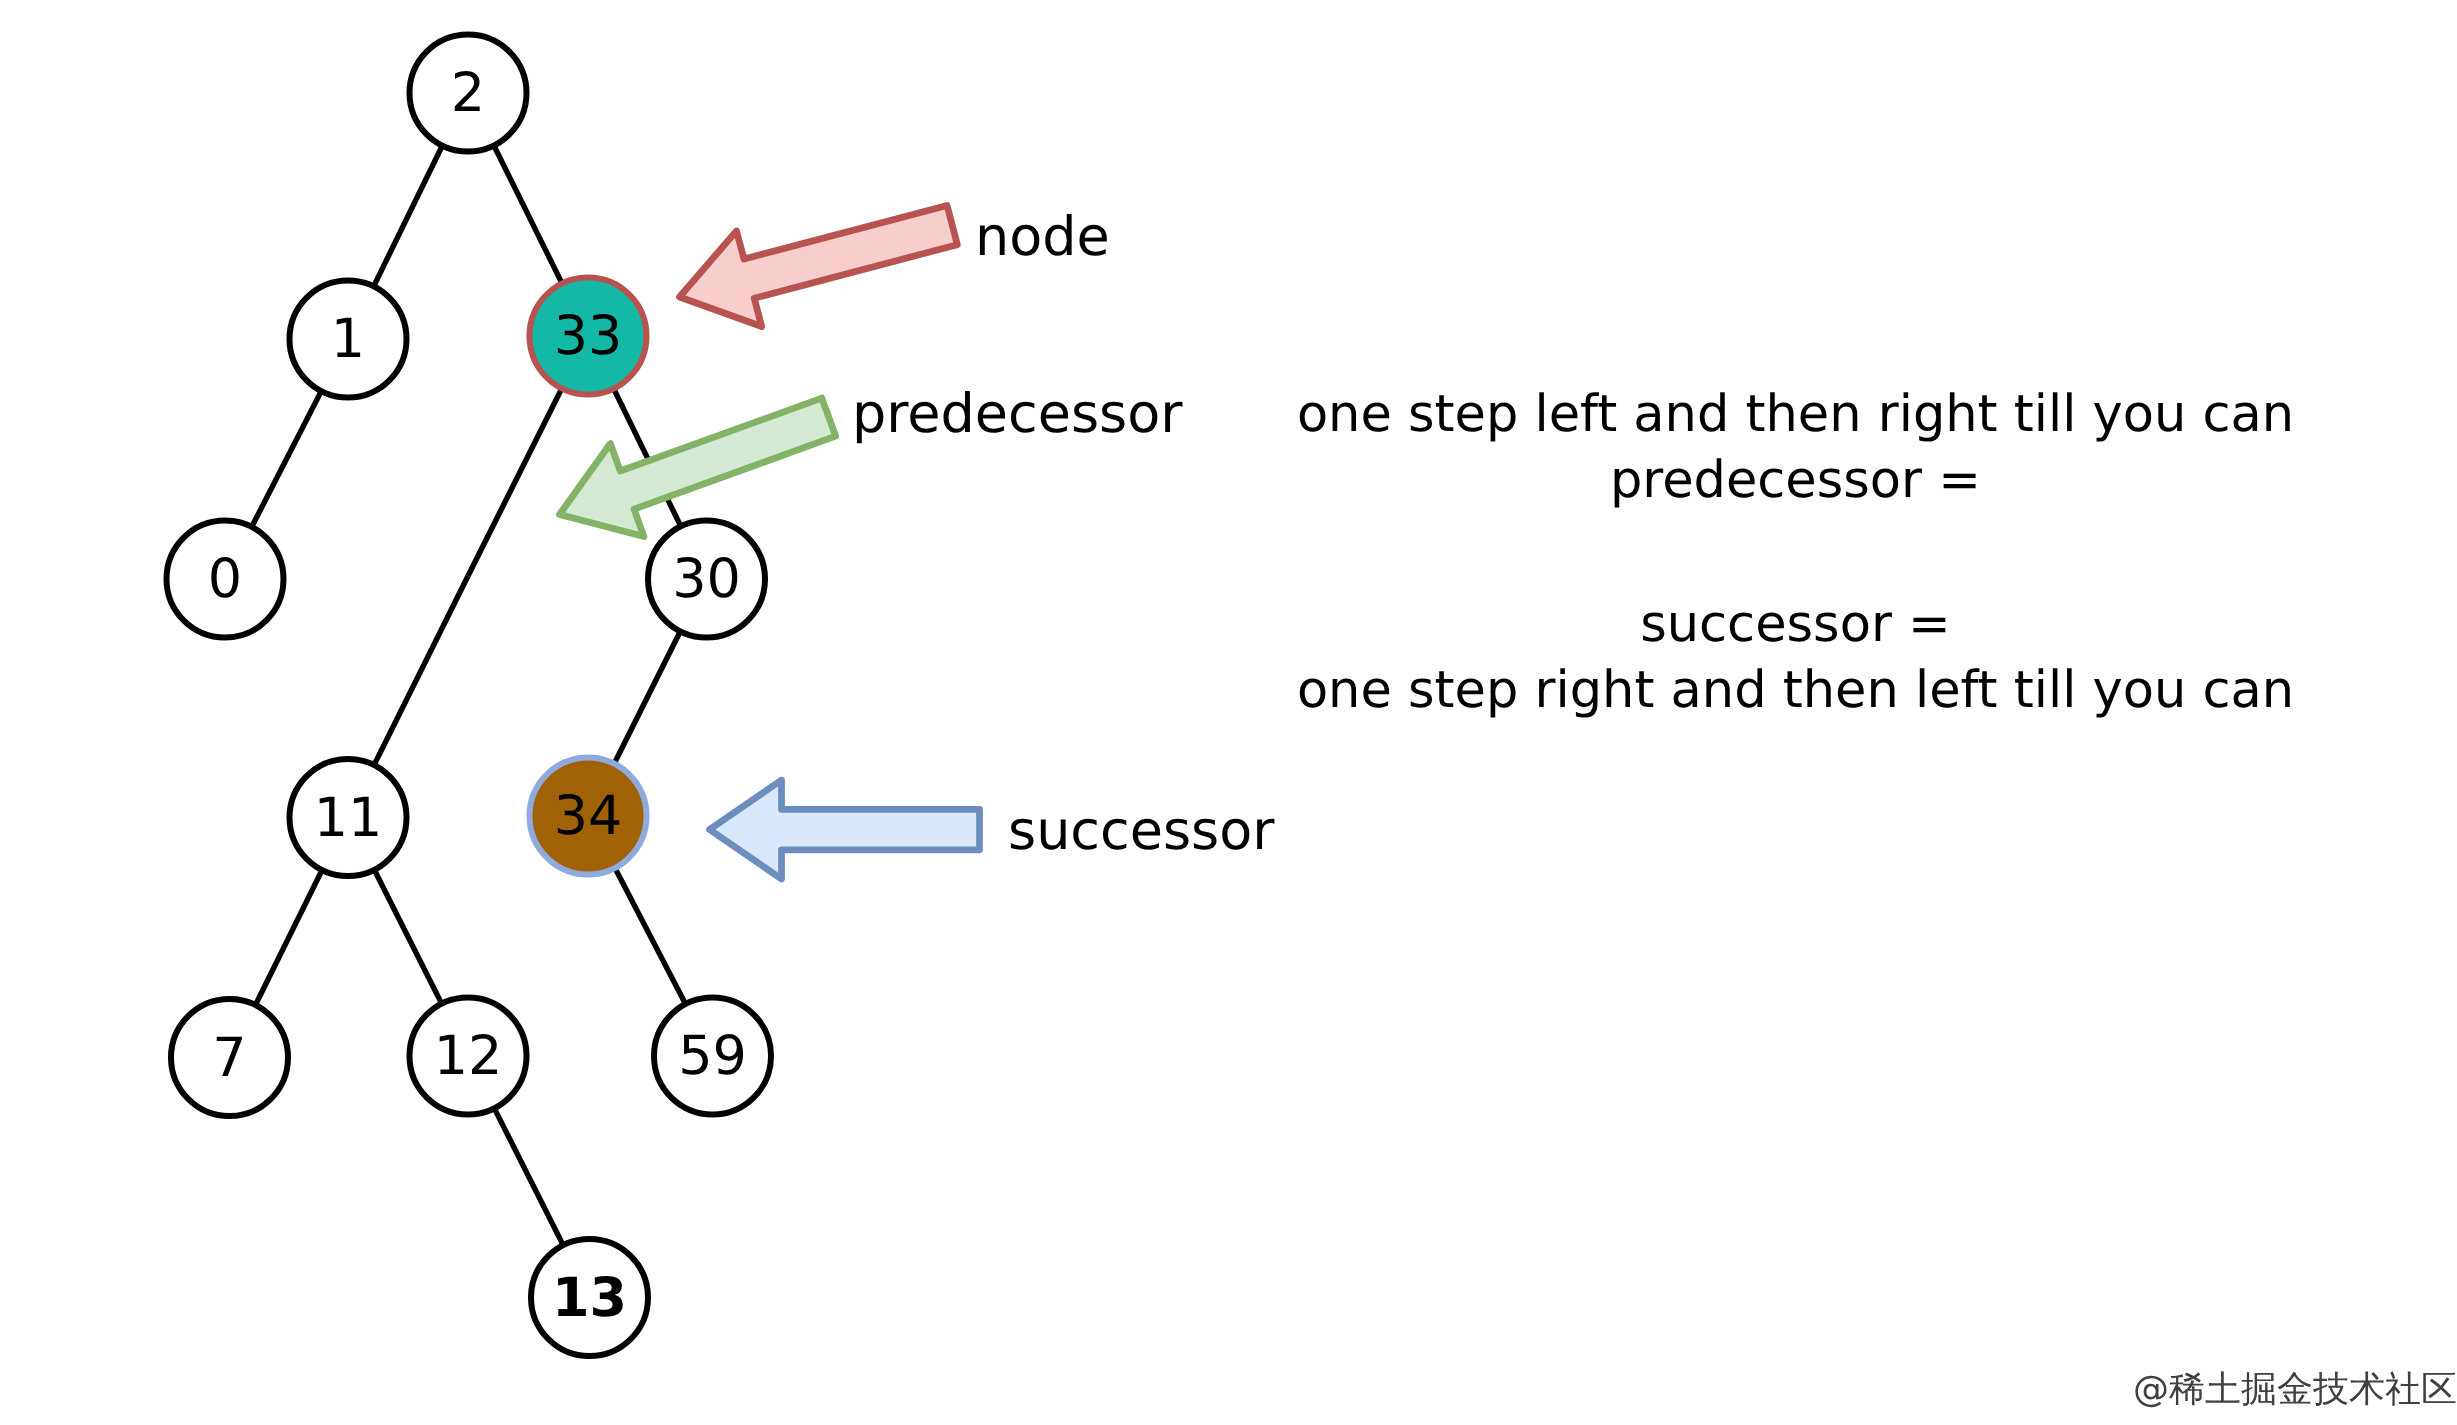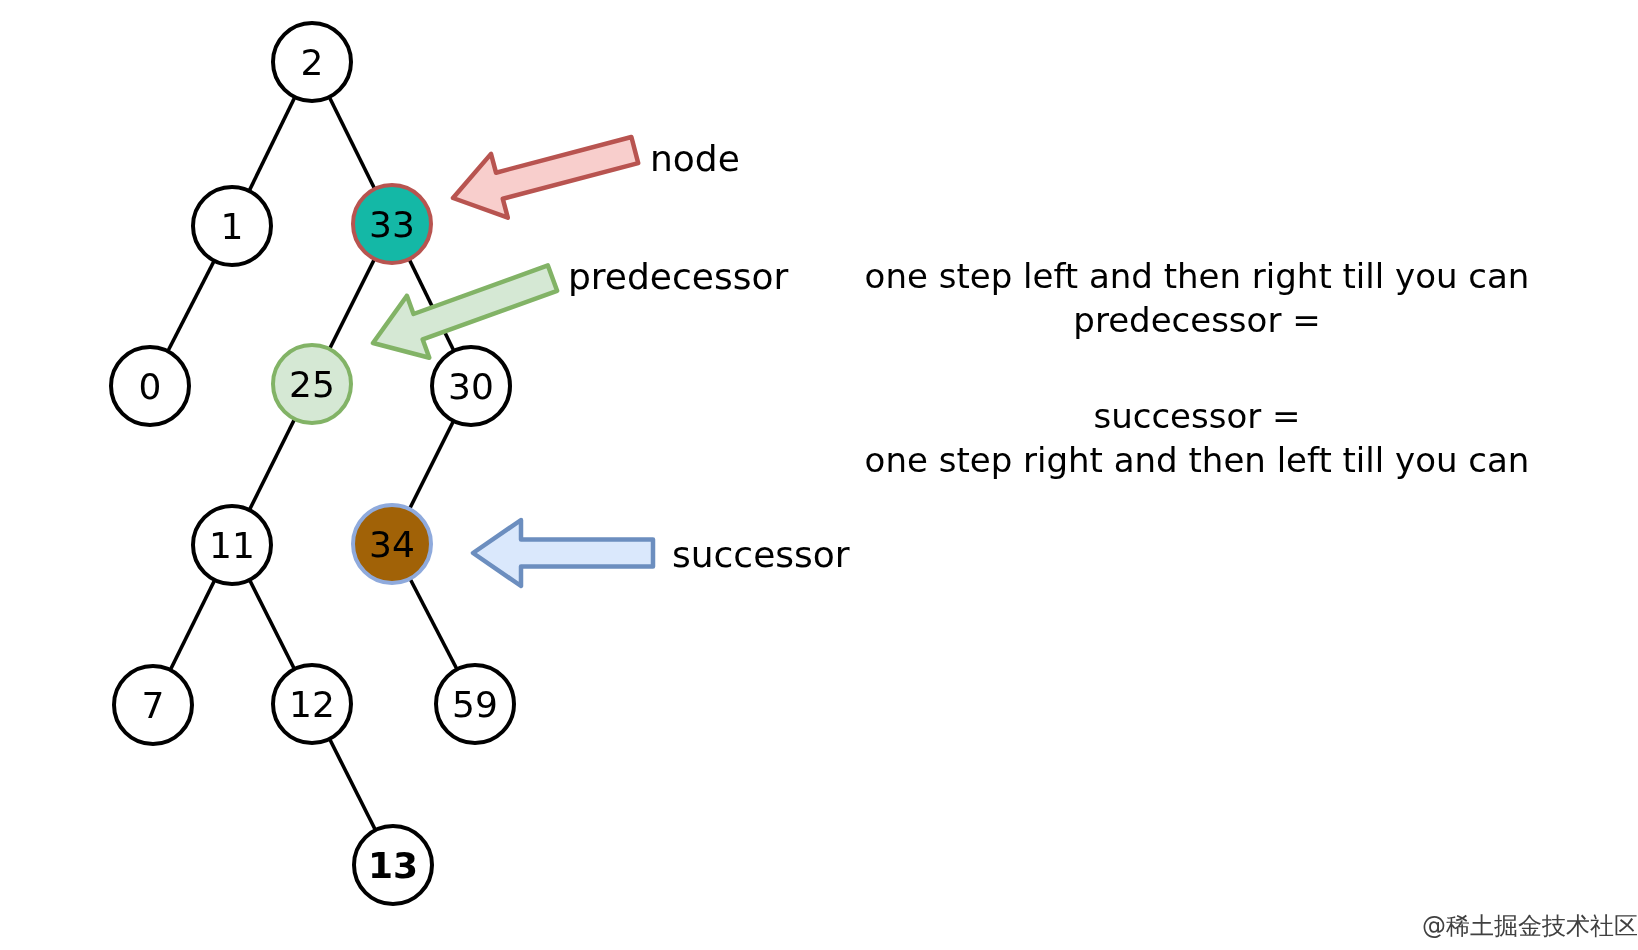--- a/index.html
+++ b/index.html
@@ -90,23 +90,20 @@
   </div>
   <div class="tree-node" style="left:191px; top:185px;">
     <span>1</span>
   </div>
   <div class="tree-node hl-red" style="left:351px; top:183px;">
     <span>33</span>
   </div>
   <div class="tree-node" style="left:109px; top:345px;">
     <span>0</span>
   </div>
-  <div class="tree-node hl-green" style="left:271px; top:343px;">
-    <span>25</span>
-  </div>
   <div class="tree-node" style="left:430px; top:345px;">
     <span>30</span>
   </div>
   <div class="tree-node" style="left:191px; top:504px;">
     <span>11</span>
   </div>
   <div class="tree-node hl-blue" style="left:351px; top:503px;">
     <span>34</span>
   </div>
   <div class="tree-node" style="left:112px; top:664px;">

